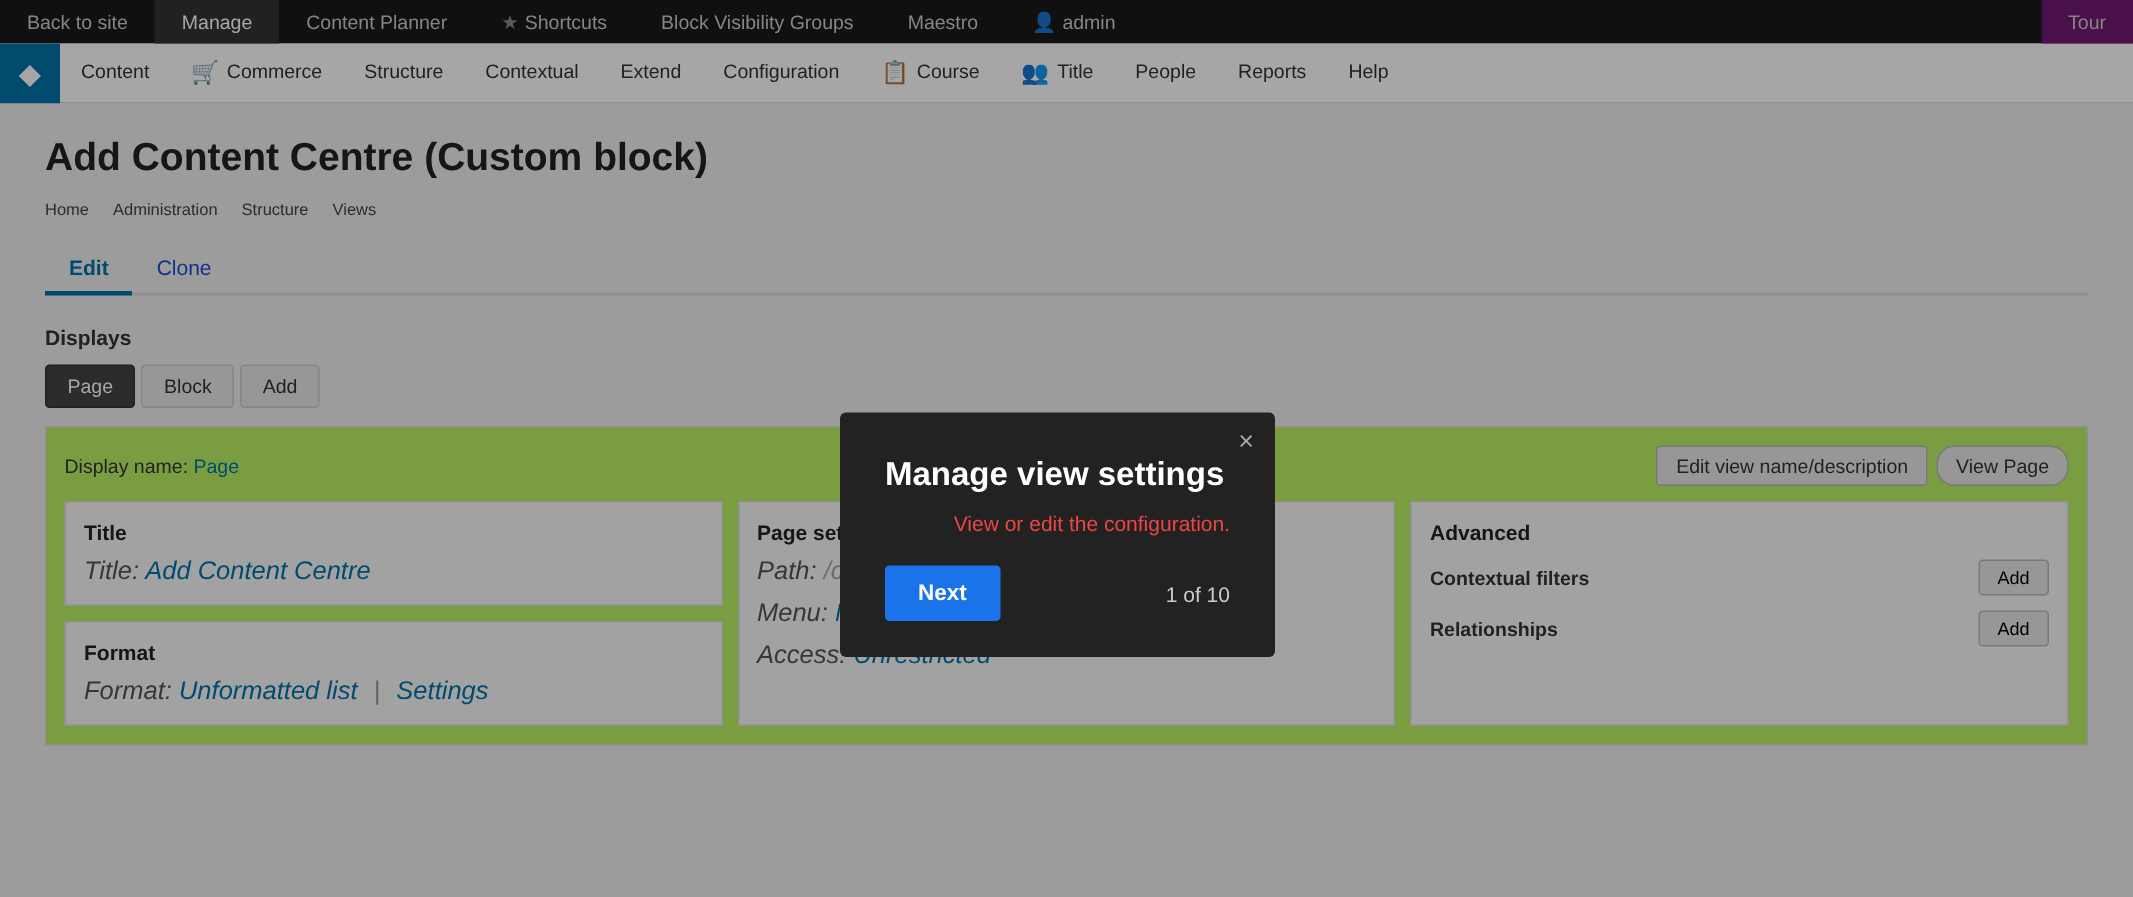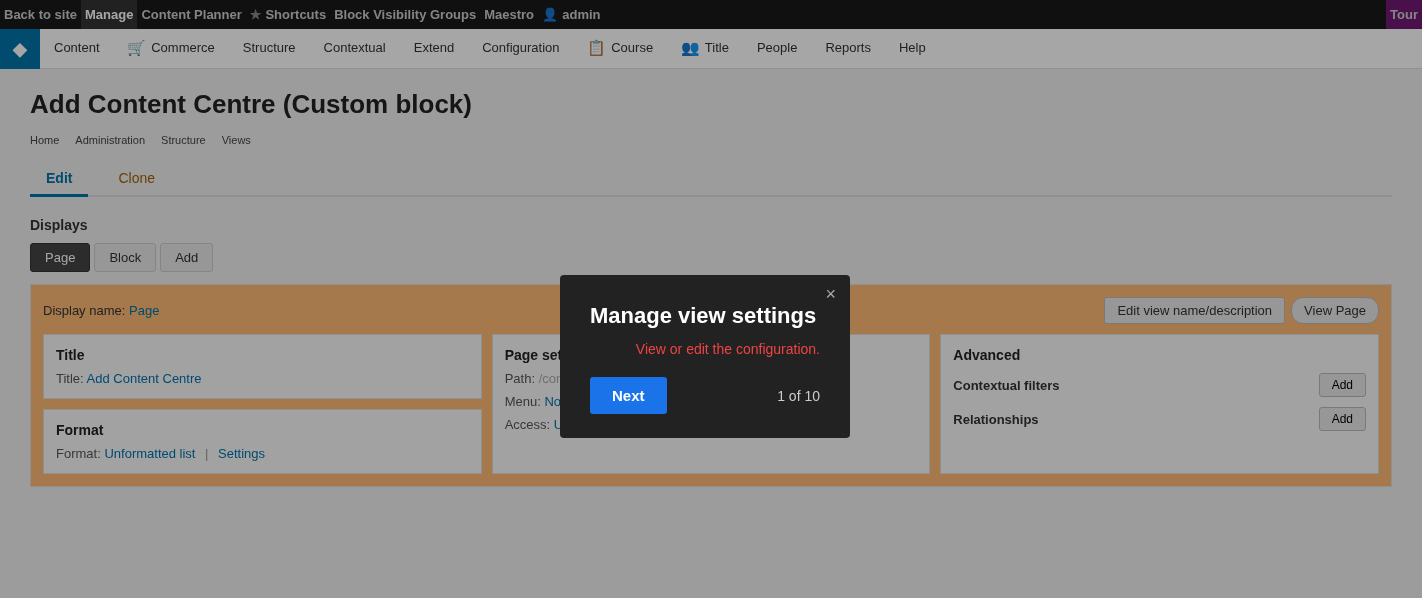--- a/index.html
+++ b/index.html
@@ -8,29 +8,28 @@
     
     .admin-bar {
       background: #1a1a1a;
       color: #fff;
       height: 29px;
       display: flex;
       align-items: center;
       width: 100%;
     }
     .admin-bar-item {
-      padding: 0 4px;
+      padding: 0 18px;
       height: 100%;
       display: flex;
       align-items: center;
       font-size: 13px;
       color: #ccc;
       cursor: pointer;
       white-space: nowrap;
-      font-weight: bold;
     }
     .admin-bar-item.active-manage { background: #333; color: #fff; }
     .admin-bar-item .star-icon { margin-right: 4px; color: #888; }
     .admin-bar-spacer { flex: 1; }
     .admin-bar-item.tour { margin-left: auto; background: #701a75; }
 
     
     .nav-bar {
       background: #fff;
       border-bottom: 1px solid #ddd;
@@ -87,26 +86,26 @@
     .breadcrumb-item {
       font-size: 11px;
       color: #444;
       cursor: pointer;
     }
 
     .tabs {
       display: flex;
       border-bottom: 2px solid #ddd;
       margin-bottom: 20px;
-      gap: 14px;
+      gap: 0;
     }
     .tab {
       padding: 8px 16px;
       font-size: 14px;
-      color: #a16207;
+      color: #1d4ed8;
       cursor: pointer;
       border-bottom: 3px solid transparent;
       margin-bottom: -2px;
     }
     .tab.active {
       color: #0073aa;
       border-bottom: 3px solid #0073aa;
       font-weight: bold;
     }
 
@@ -132,21 +131,21 @@
       cursor: pointer;
       color: #333;
     }
     .display-btn.active-display {
       background: #444;
       color: #fff;
       border-color: #333;
     }
 
     .view-area {
-      background: #fdba74;
+      background: #bef264;
       border: 1px solid #ddd;
       padding: 12px;
       position: relative;
     }
 
     .view-top-bar {
       display: flex;
       align-items: center;
       justify-content: space-between;
       margin-bottom: 10px;
@@ -190,22 +189,23 @@
       border: 1px solid #ddd;
       padding: 12px;
     }
     .view-card h3 {
       font-size: 14px;
       font-weight: bold;
       color: #222;
       margin-bottom: 8px;
     }
     .view-card p {
-      font-size: 13px;
+      font-size: 17px;
       color: #555;
+      font-style: italic;
     }
     .view-card a {
       color: #0073aa;
       text-decoration: none;
     }
     .view-card .sep { margin: 0 6px; color: #999; }
 
     .view-card-right h3 {
       font-size: 14px;
       font-weight: bold;

